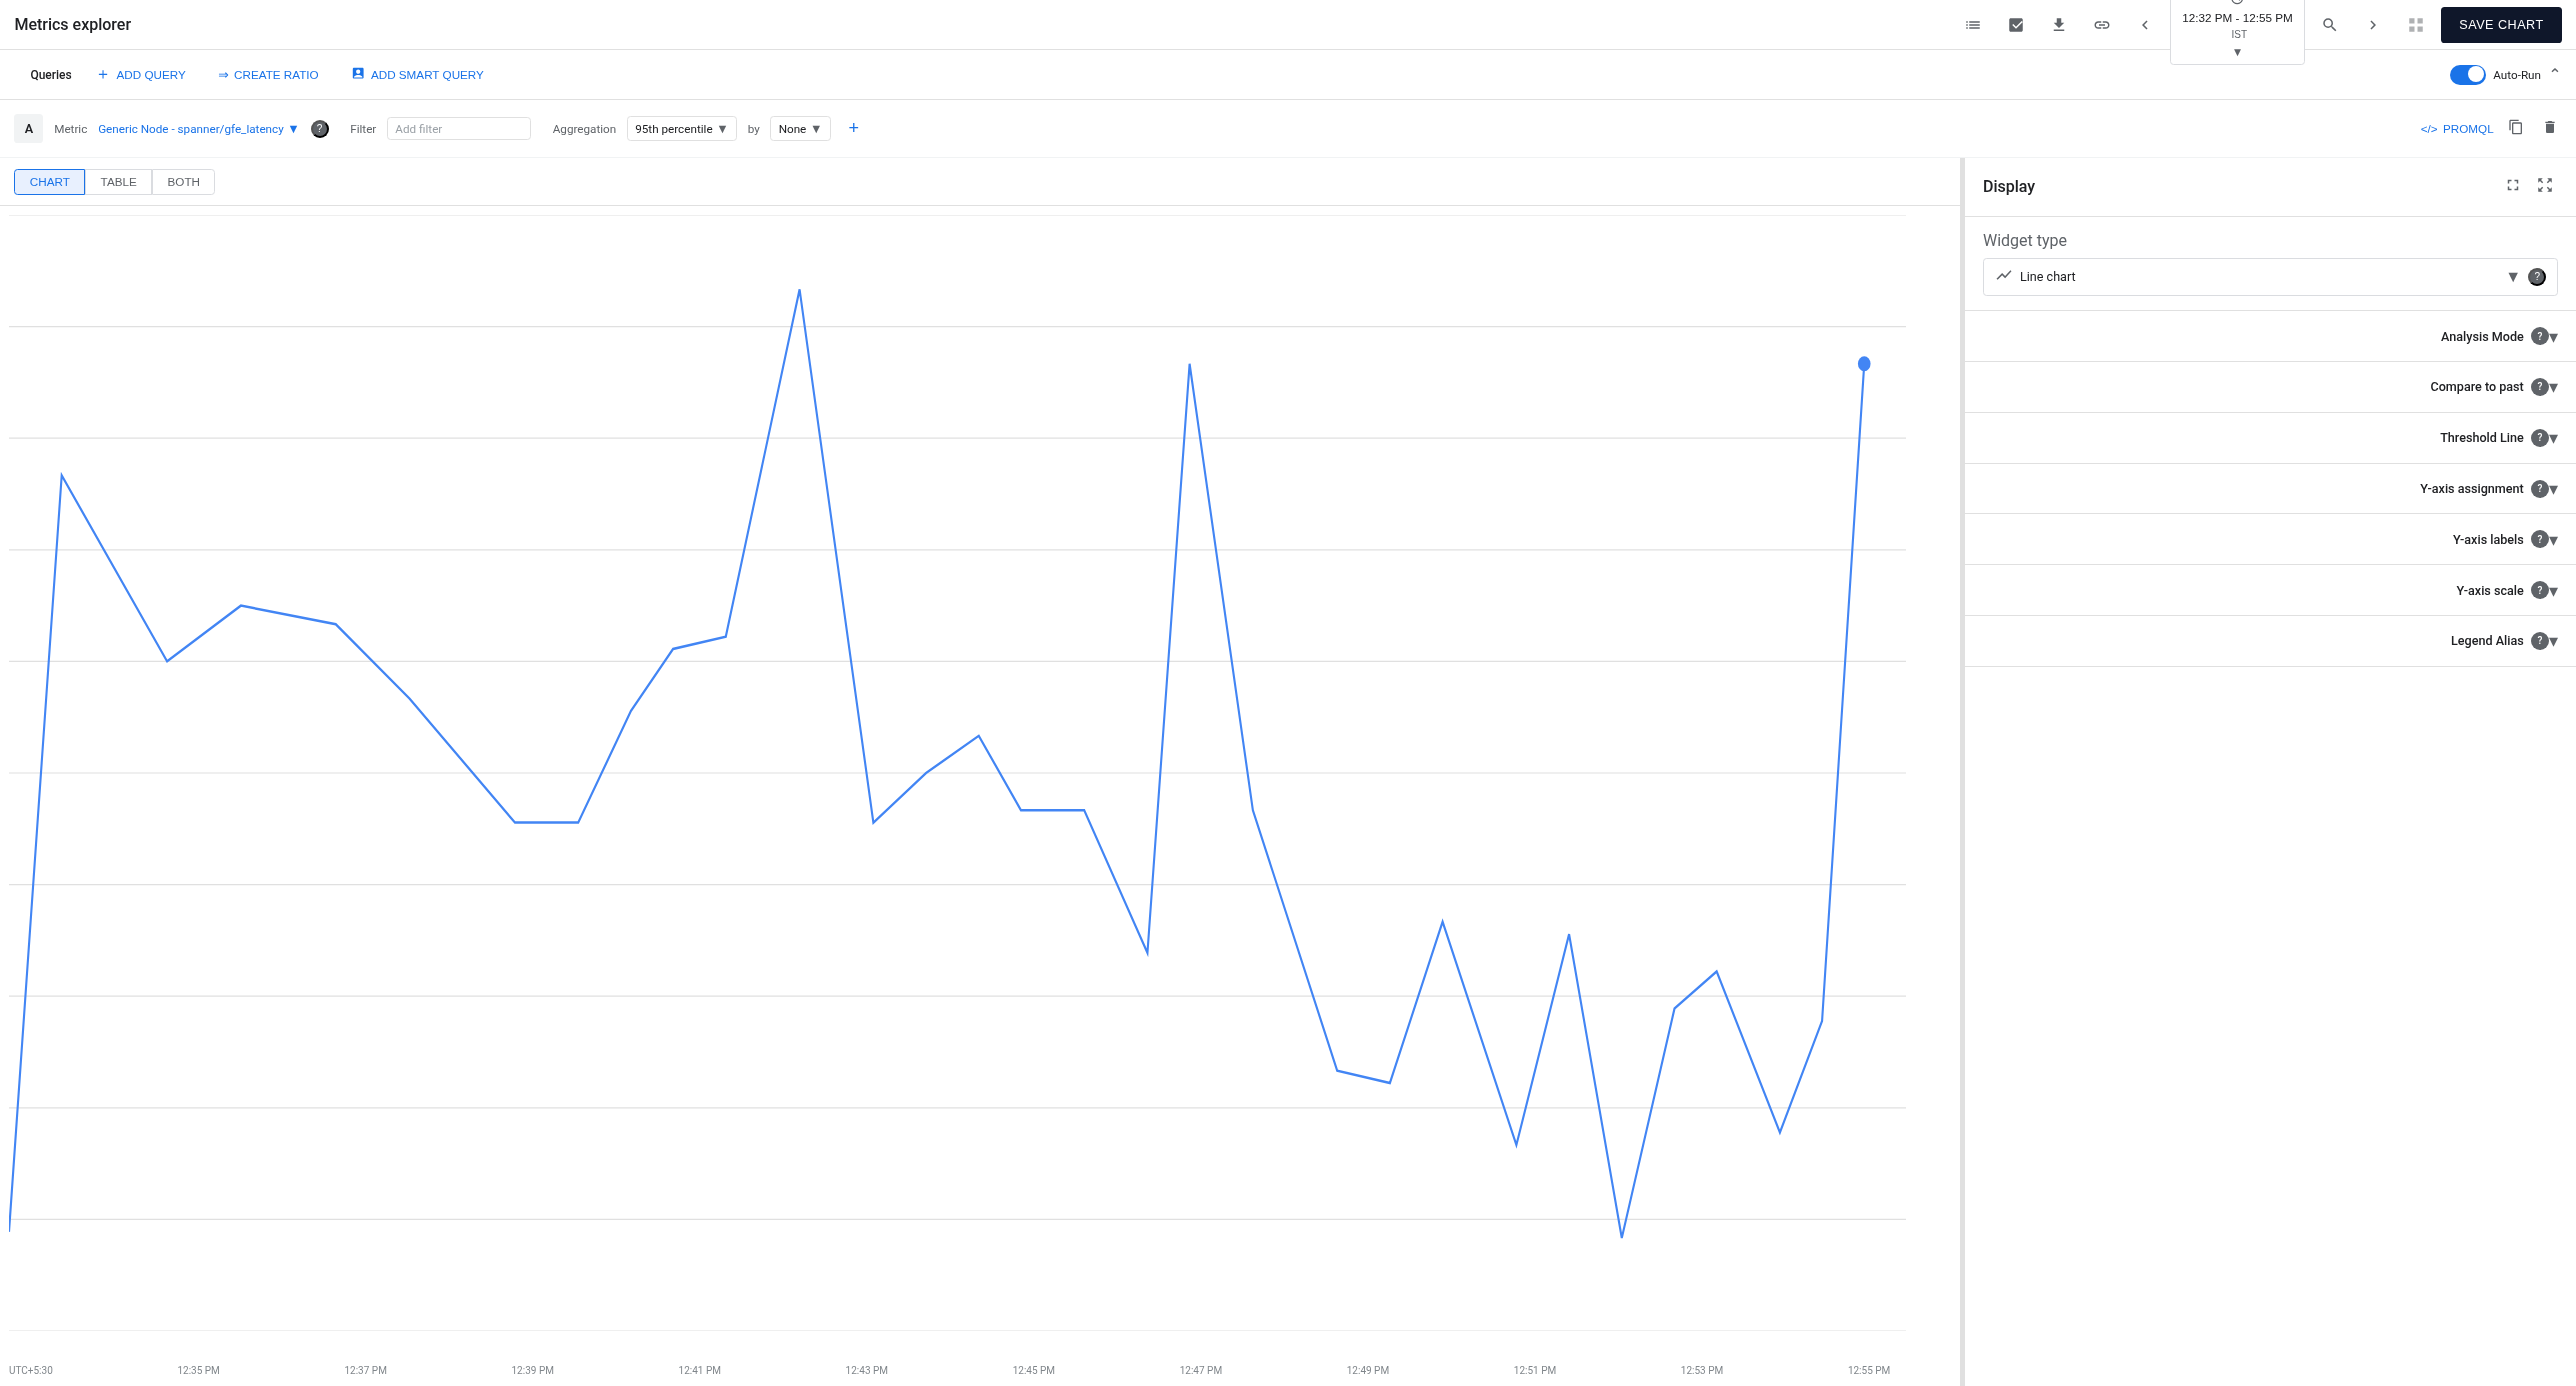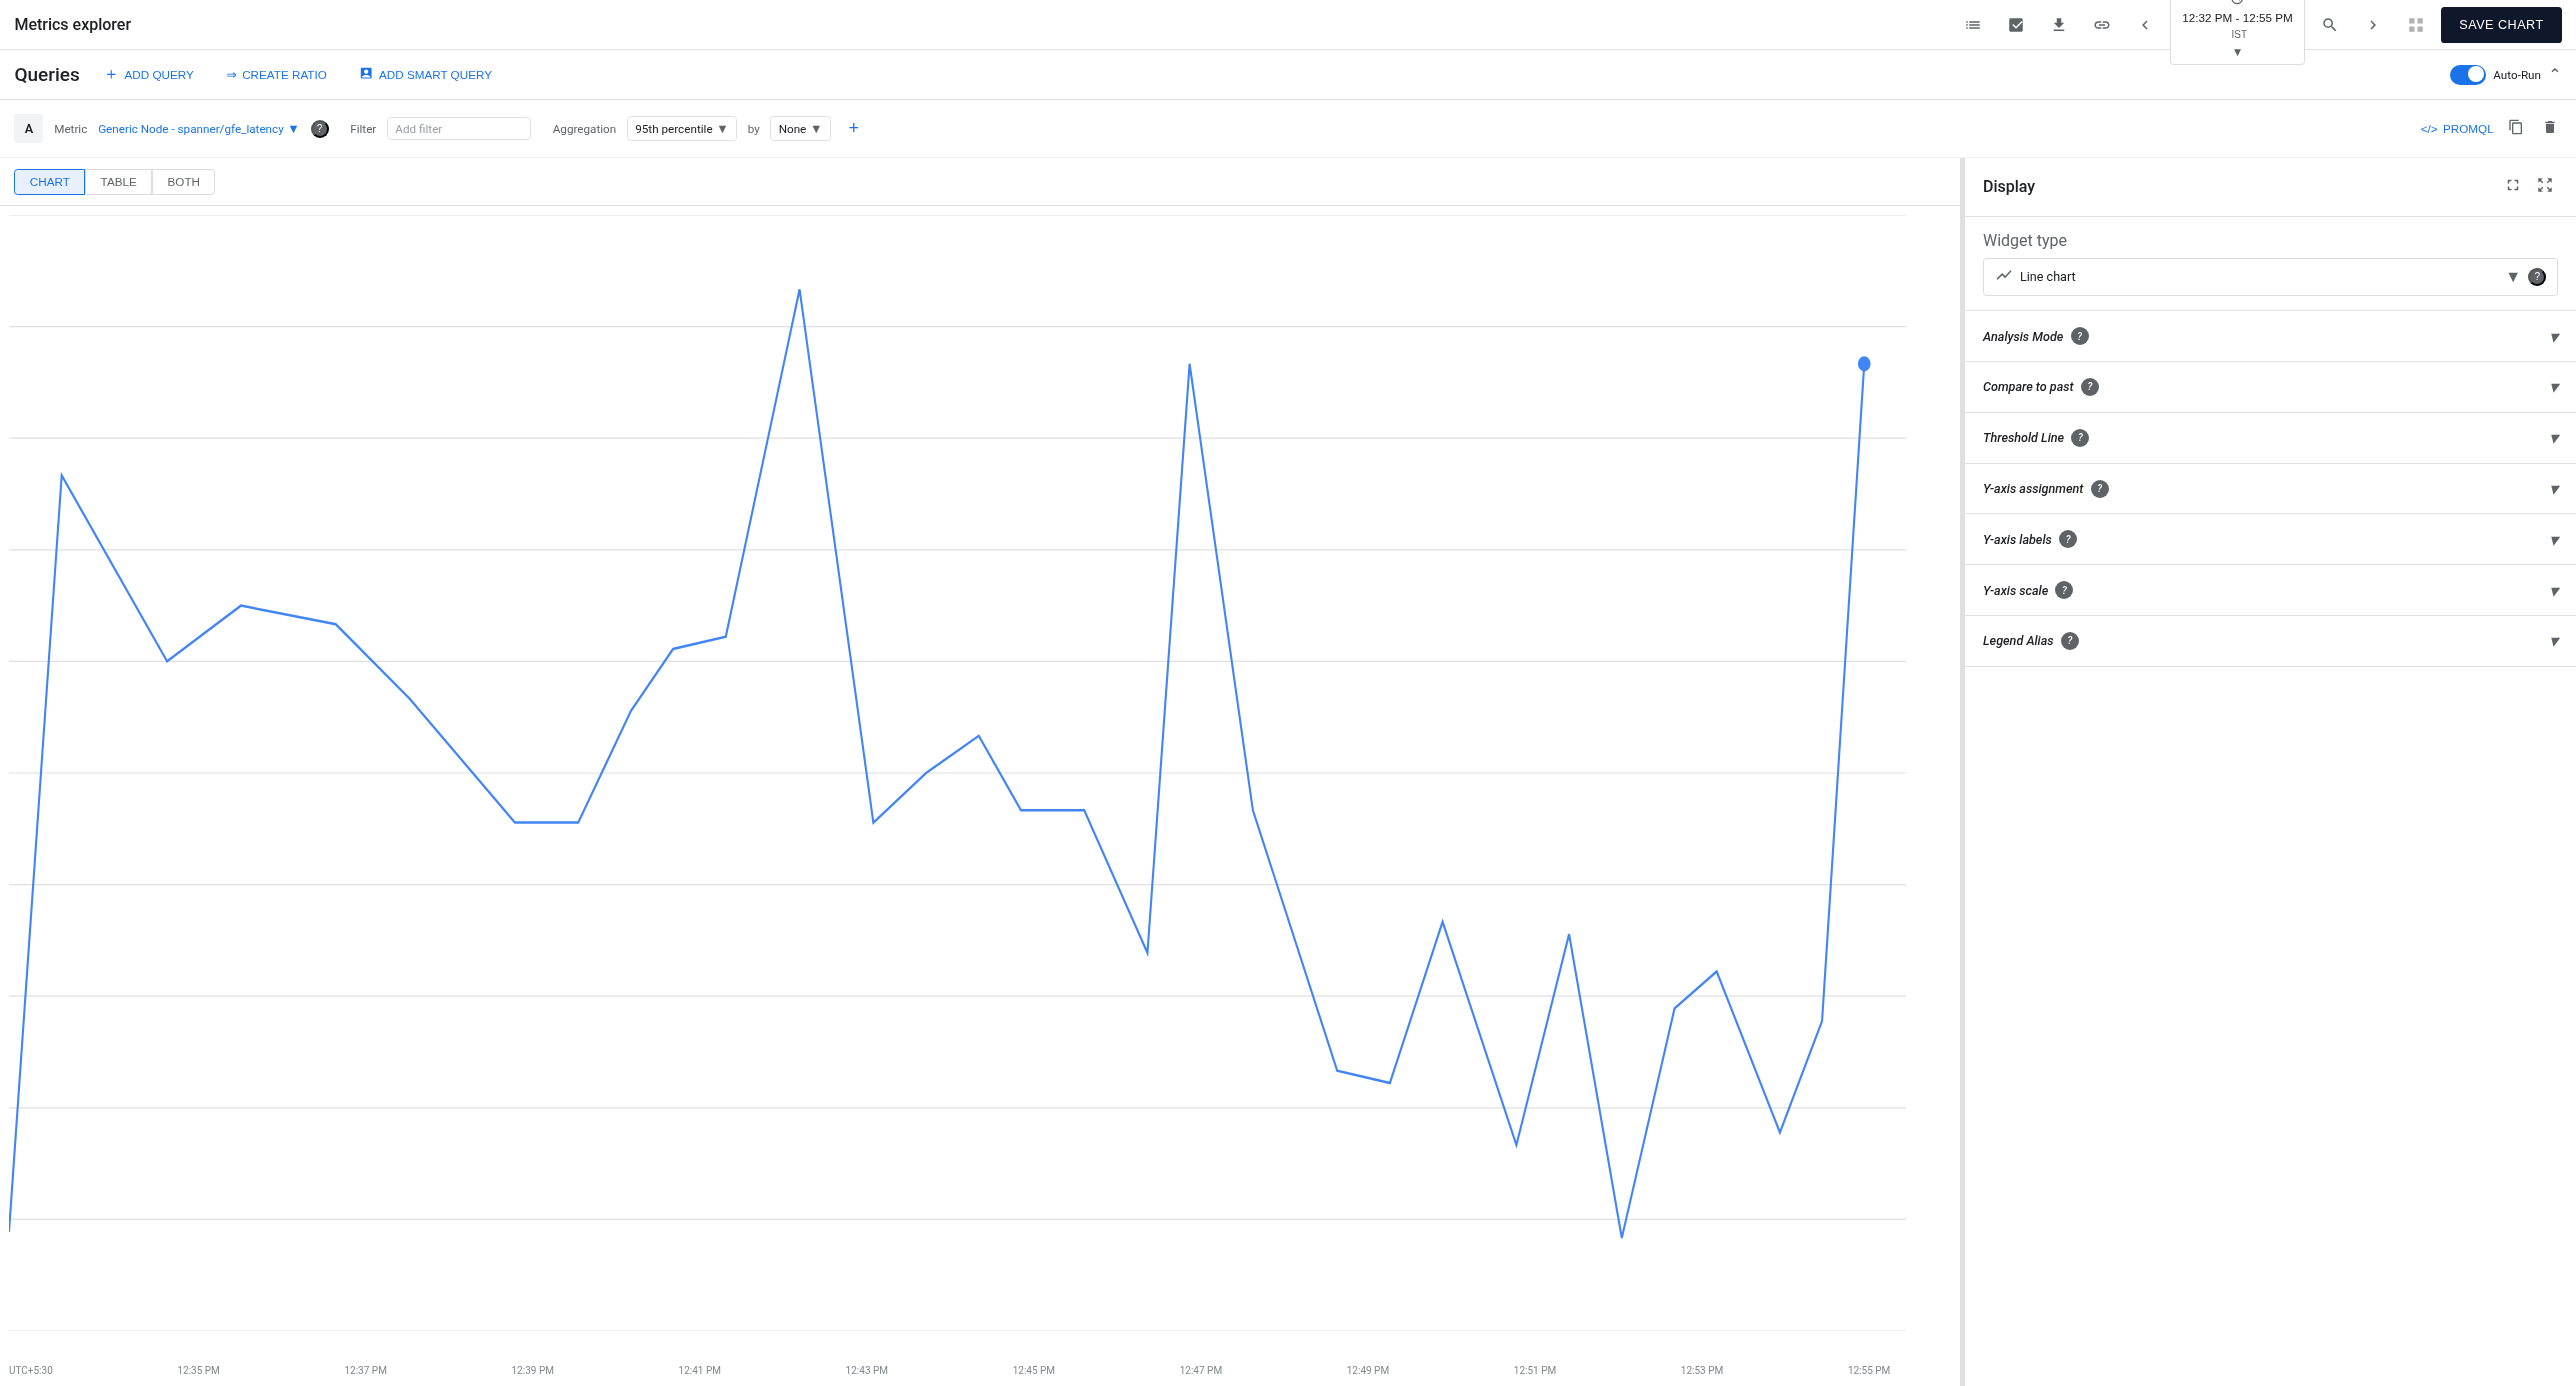--- a/index.html
+++ b/index.html
@@ -26,21 +26,21 @@
       background: #0f172a; color: #fff; border: none;
       border-radius: 3.6px; padding: 9px 18px; font-size: 12.6px; font-weight: 500;
       cursor: pointer; letter-spacing: 0.5px; height: 36px;
     }
 
     
     .queries-bar {
       display: flex; align-items: center; padding: 7.2px 14.4px; gap: 14.4px;
       border-bottom: 0.9px solid #e0e0e0; height: 50px;
     }
-    .queries-label { font-size: 19px; font-weight: 500; }
+    .queries-label { font-size: 12px; font-weight: 500; margin-left: 16px; }
     .action-btn {
       display: flex; align-items: center; gap: 5.4px;
       border: none; background: transparent; color: #1a73e8;
       font-size: 11.7px; font-weight: 500; cursor: pointer; padding: 5.4px 9px;
       border-radius: 3.6px;
     }
     .auto-run-toggle { display: flex; align-items: center; gap: 7.2px; margin-left: auto; }
     .toggle-switch {
       width: 36px; height: 20px; background: #1a73e8; border-radius: 10px;
       position: relative; cursor: pointer;
@@ -146,22 +146,22 @@
     }
     .widget-type-inner { display: flex; align-items: center; gap: 7.2px; }
     .widget-type-icon { color: #5f6368; font-size: 14.4px; }
     .widget-type-value { font-size: 12.6px; color: #202124; }
     .widget-type-actions { display: flex; align-items: center; gap: 7.2px; }
 
     .collapsible-section {
       border-bottom: 0.9px solid #e0e0e0;
     }
     .collapsible-header {
-      display: flex; align-items: center; justify-content: space-between;
-      padding: 14.4px 18px; cursor: pointer; font-style: italic;
+      display: flex; align-items: center; justify-content: flex-end;
+      padding: 14.4px 18px; cursor: pointer;
     }
     .section-title { font-size: 12.6px; font-weight: 500; color: #202124; display: flex; align-items: center; gap: 7.2px; }
     .chevron-icon { color: #5f6368; font-size: 18px; }
 
     .divider-vertical {
       width: 3.6px; background: #e0e0e0; cursor: col-resize;
     }
 
     
     .grid-line { stroke: #e0e0e0; stroke-width: 1; }

